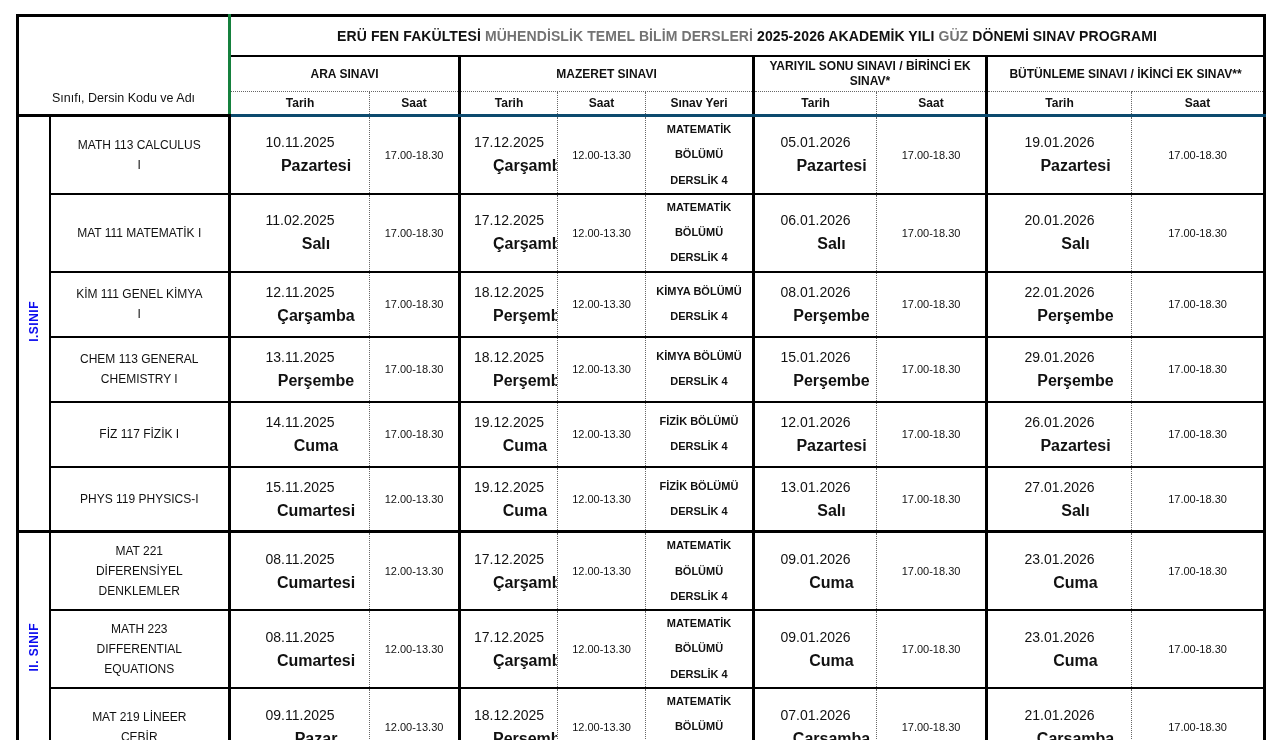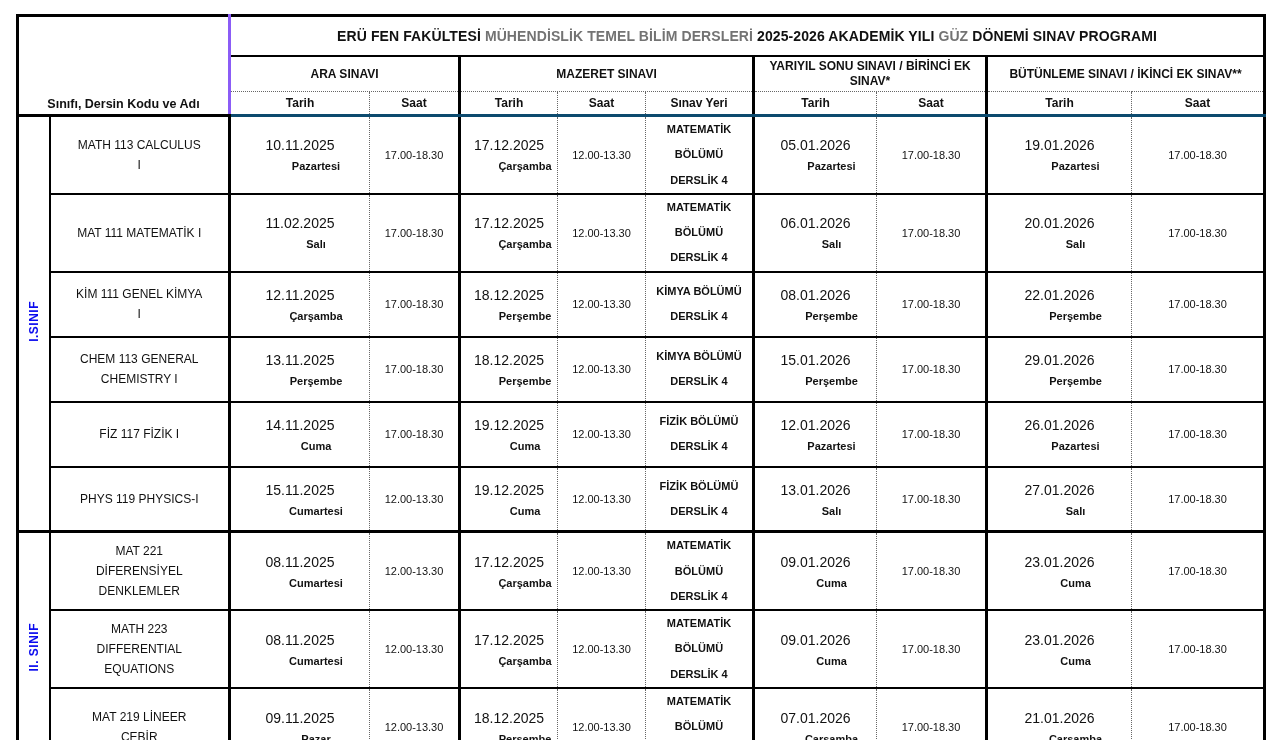--- a/index.html
+++ b/index.html
@@ -3,36 +3,36 @@
 <meta charset="utf-8">
 <style>
   html,body{margin:0;padding:0;background:#ffffff;}
   body{width:1277px;height:740px;overflow:hidden;font-family:"Liberation Sans",sans-serif;color:#111;}
   table{border-collapse:collapse;table-layout:fixed;width:1247px;margin:14px 0 0 16px;border:3px solid #000;}
   td{text-align:center;vertical-align:middle;overflow:hidden;padding:0;}
 
   
   .title-cell{font-weight:bold;font-size:14px;height:38px;border-left:3px solid #000;border-bottom:2px solid #000;letter-spacing:0.1px;}
   .hl{color:#737373;}
-  .corner{vertical-align:bottom;font-weight:bold;font-size:12.5px;padding-bottom:3px;border-right:3px solid #8b5cf6;border-bottom:3px solid #000;}
+  .corner{vertical-align:bottom;font-weight:normal;font-size:12.5px;padding-bottom:9px;border-right:3px solid #15803d;border-bottom:3px solid #000;}
   .group{font-weight:bold;font-size:12px;height:34px;border-bottom:1px dotted #666;padding:0 6px;line-height:1.25;}
   .sub{font-weight:bold;font-size:12px;height:22px;border-bottom:3px solid #0c4a6e;}
 
   
   .bl-thick{border-left:3px solid #000;}
   .bl-dot{border-left:1px dotted #666;}
   .bl-mid{border-left:2px solid #000;}
 
   
   tr.data{height:65px;}
   tr.data td{border-top:2px solid #000;}
   tr.section-start td{border-top:3px solid #000;}
   .course{font-size:12px;font-weight:400;padding:0 24px;line-height:1.7;}
   .datecell .d1{font-weight:normal;font-size:14px;margin-bottom:7px;}
-  .datecell .d2{font-weight:bold;font-size:11px;margin-left:32px;}
+  .datecell .d2{font-weight:bold;font-size:16px;margin-left:32px;}
   .time{font-weight:normal;font-size:11px;}
   .place{font-weight:600;font-size:11px;line-height:2.3;padding:0 5px;}
   .c-class{text-align:center;}
   .vlabel{display:inline-block;writing-mode:vertical-rl;transform:rotate(180deg);font-weight:bold;font-size:12px;color:#0b0bee;letter-spacing:0.5px;}
 </style>
 </head>
 <body>
 
 <table>
   <colgroup>

